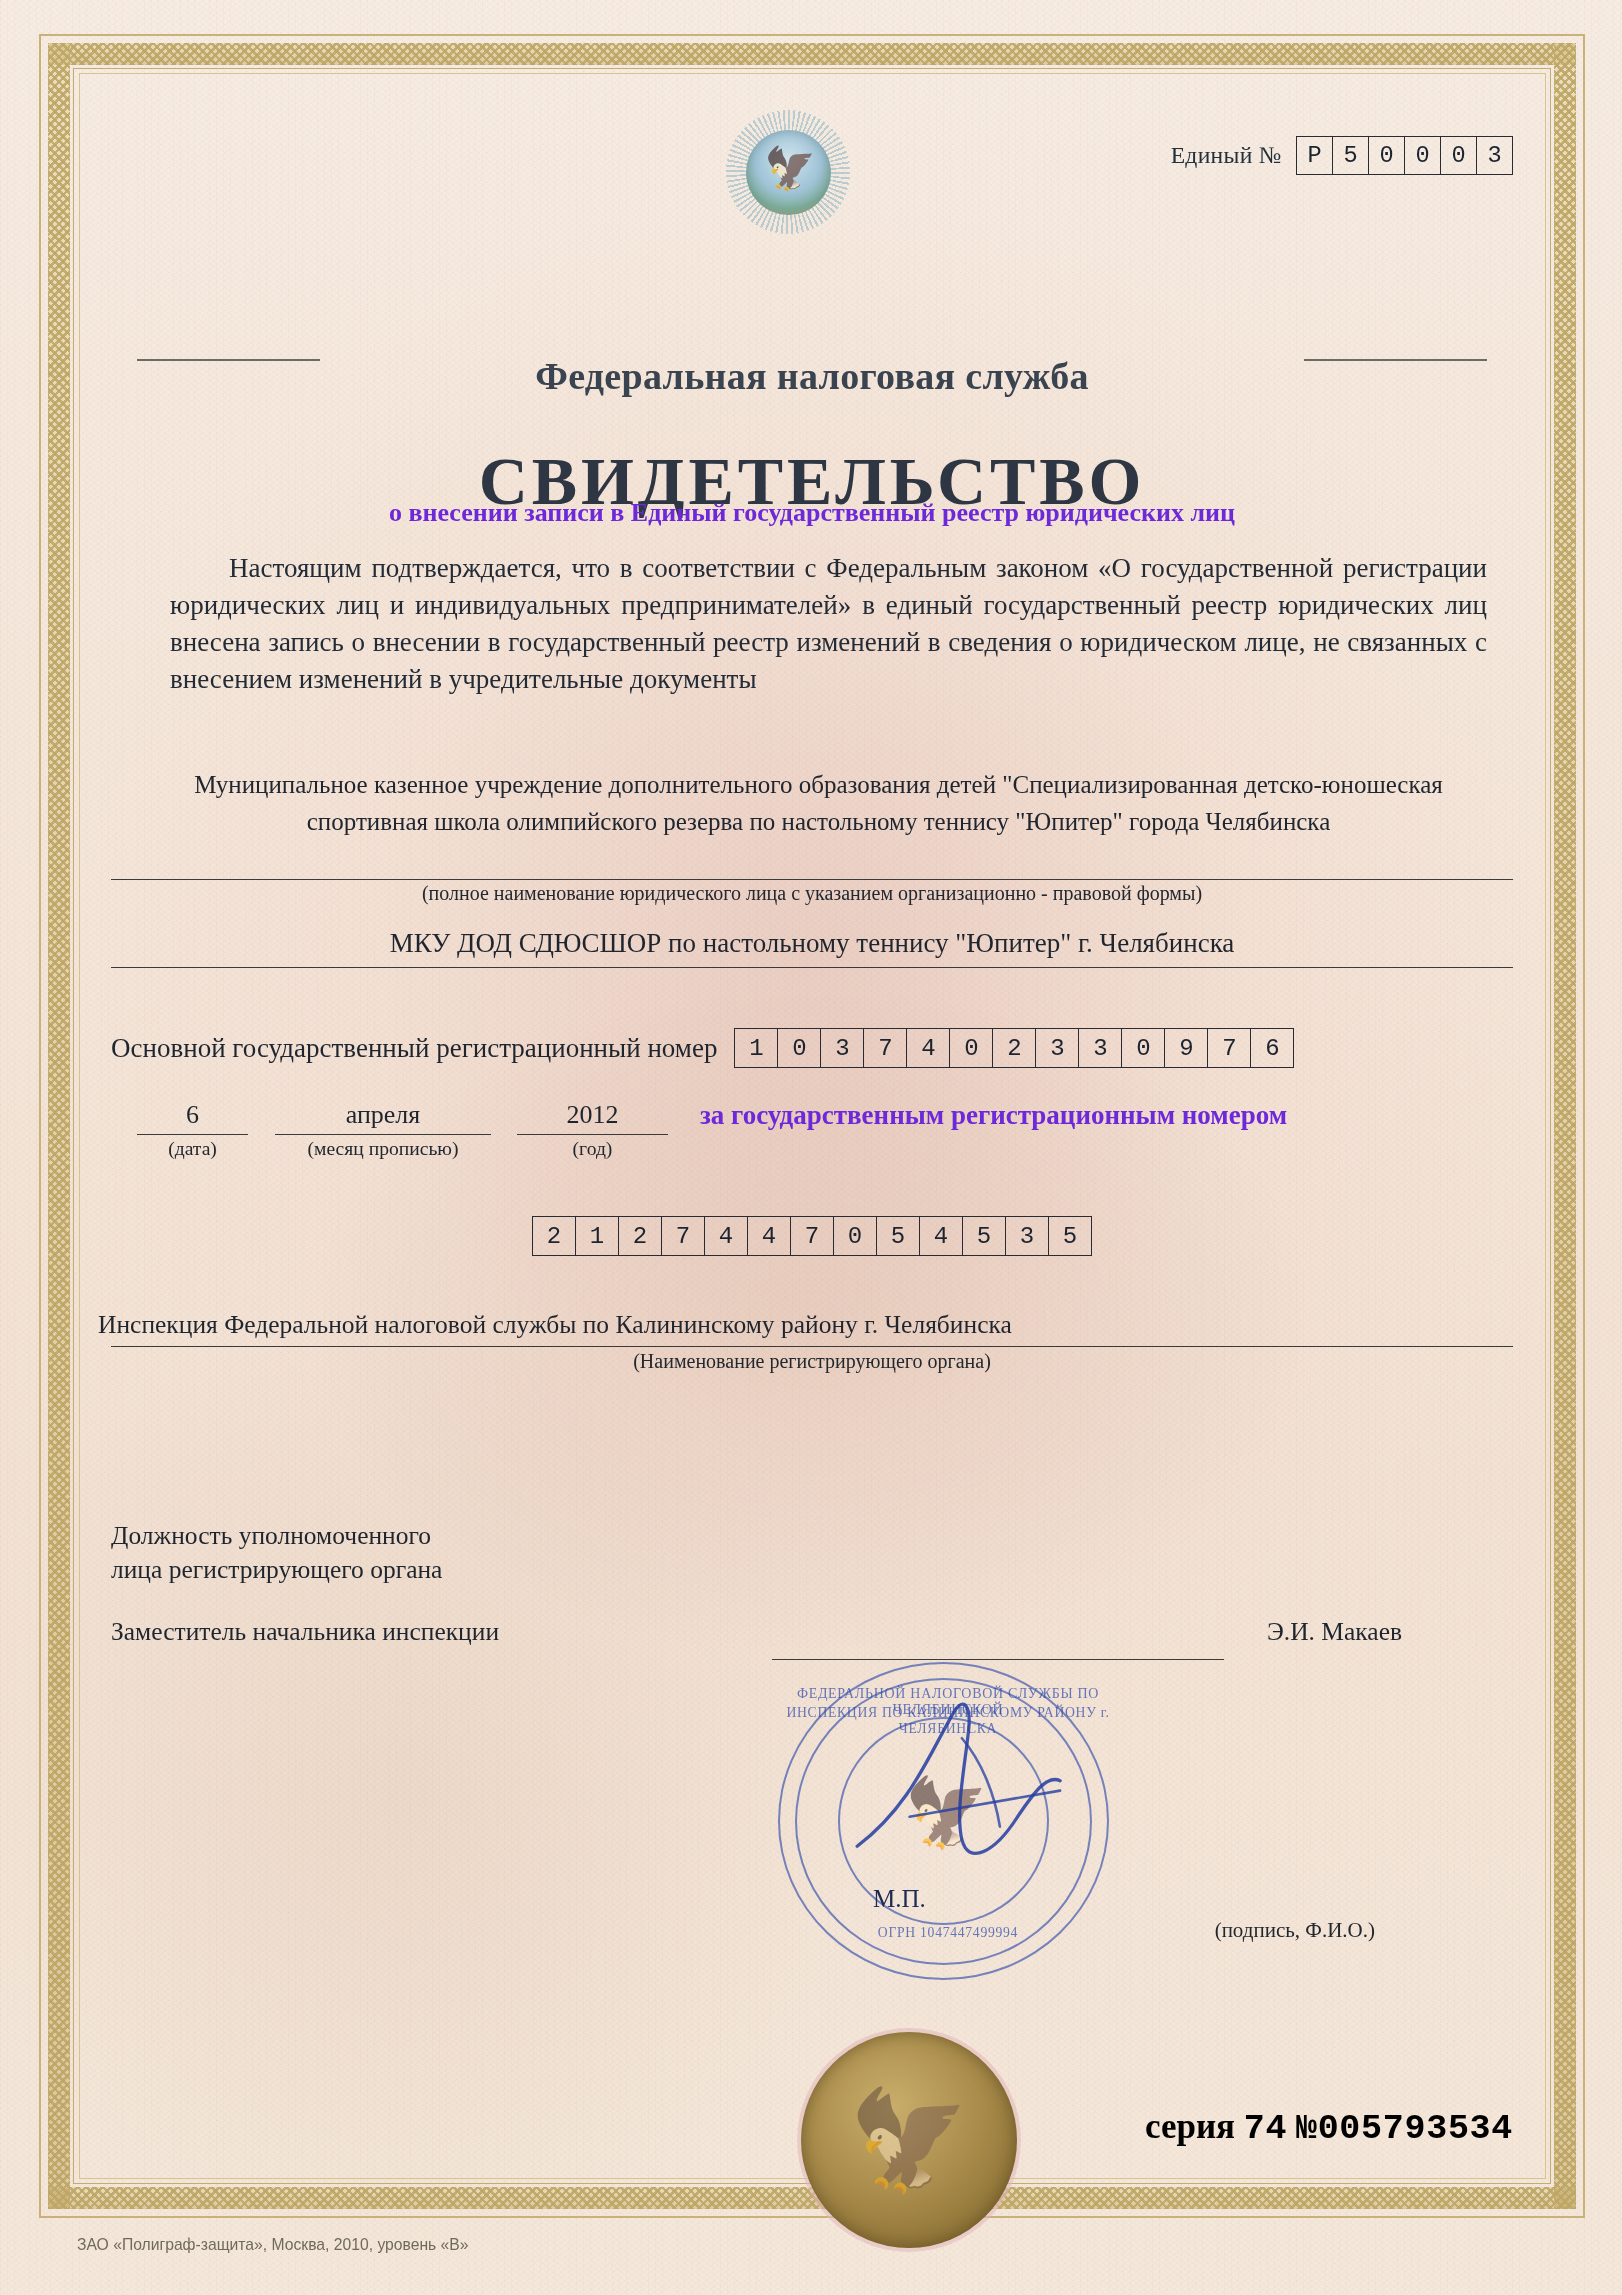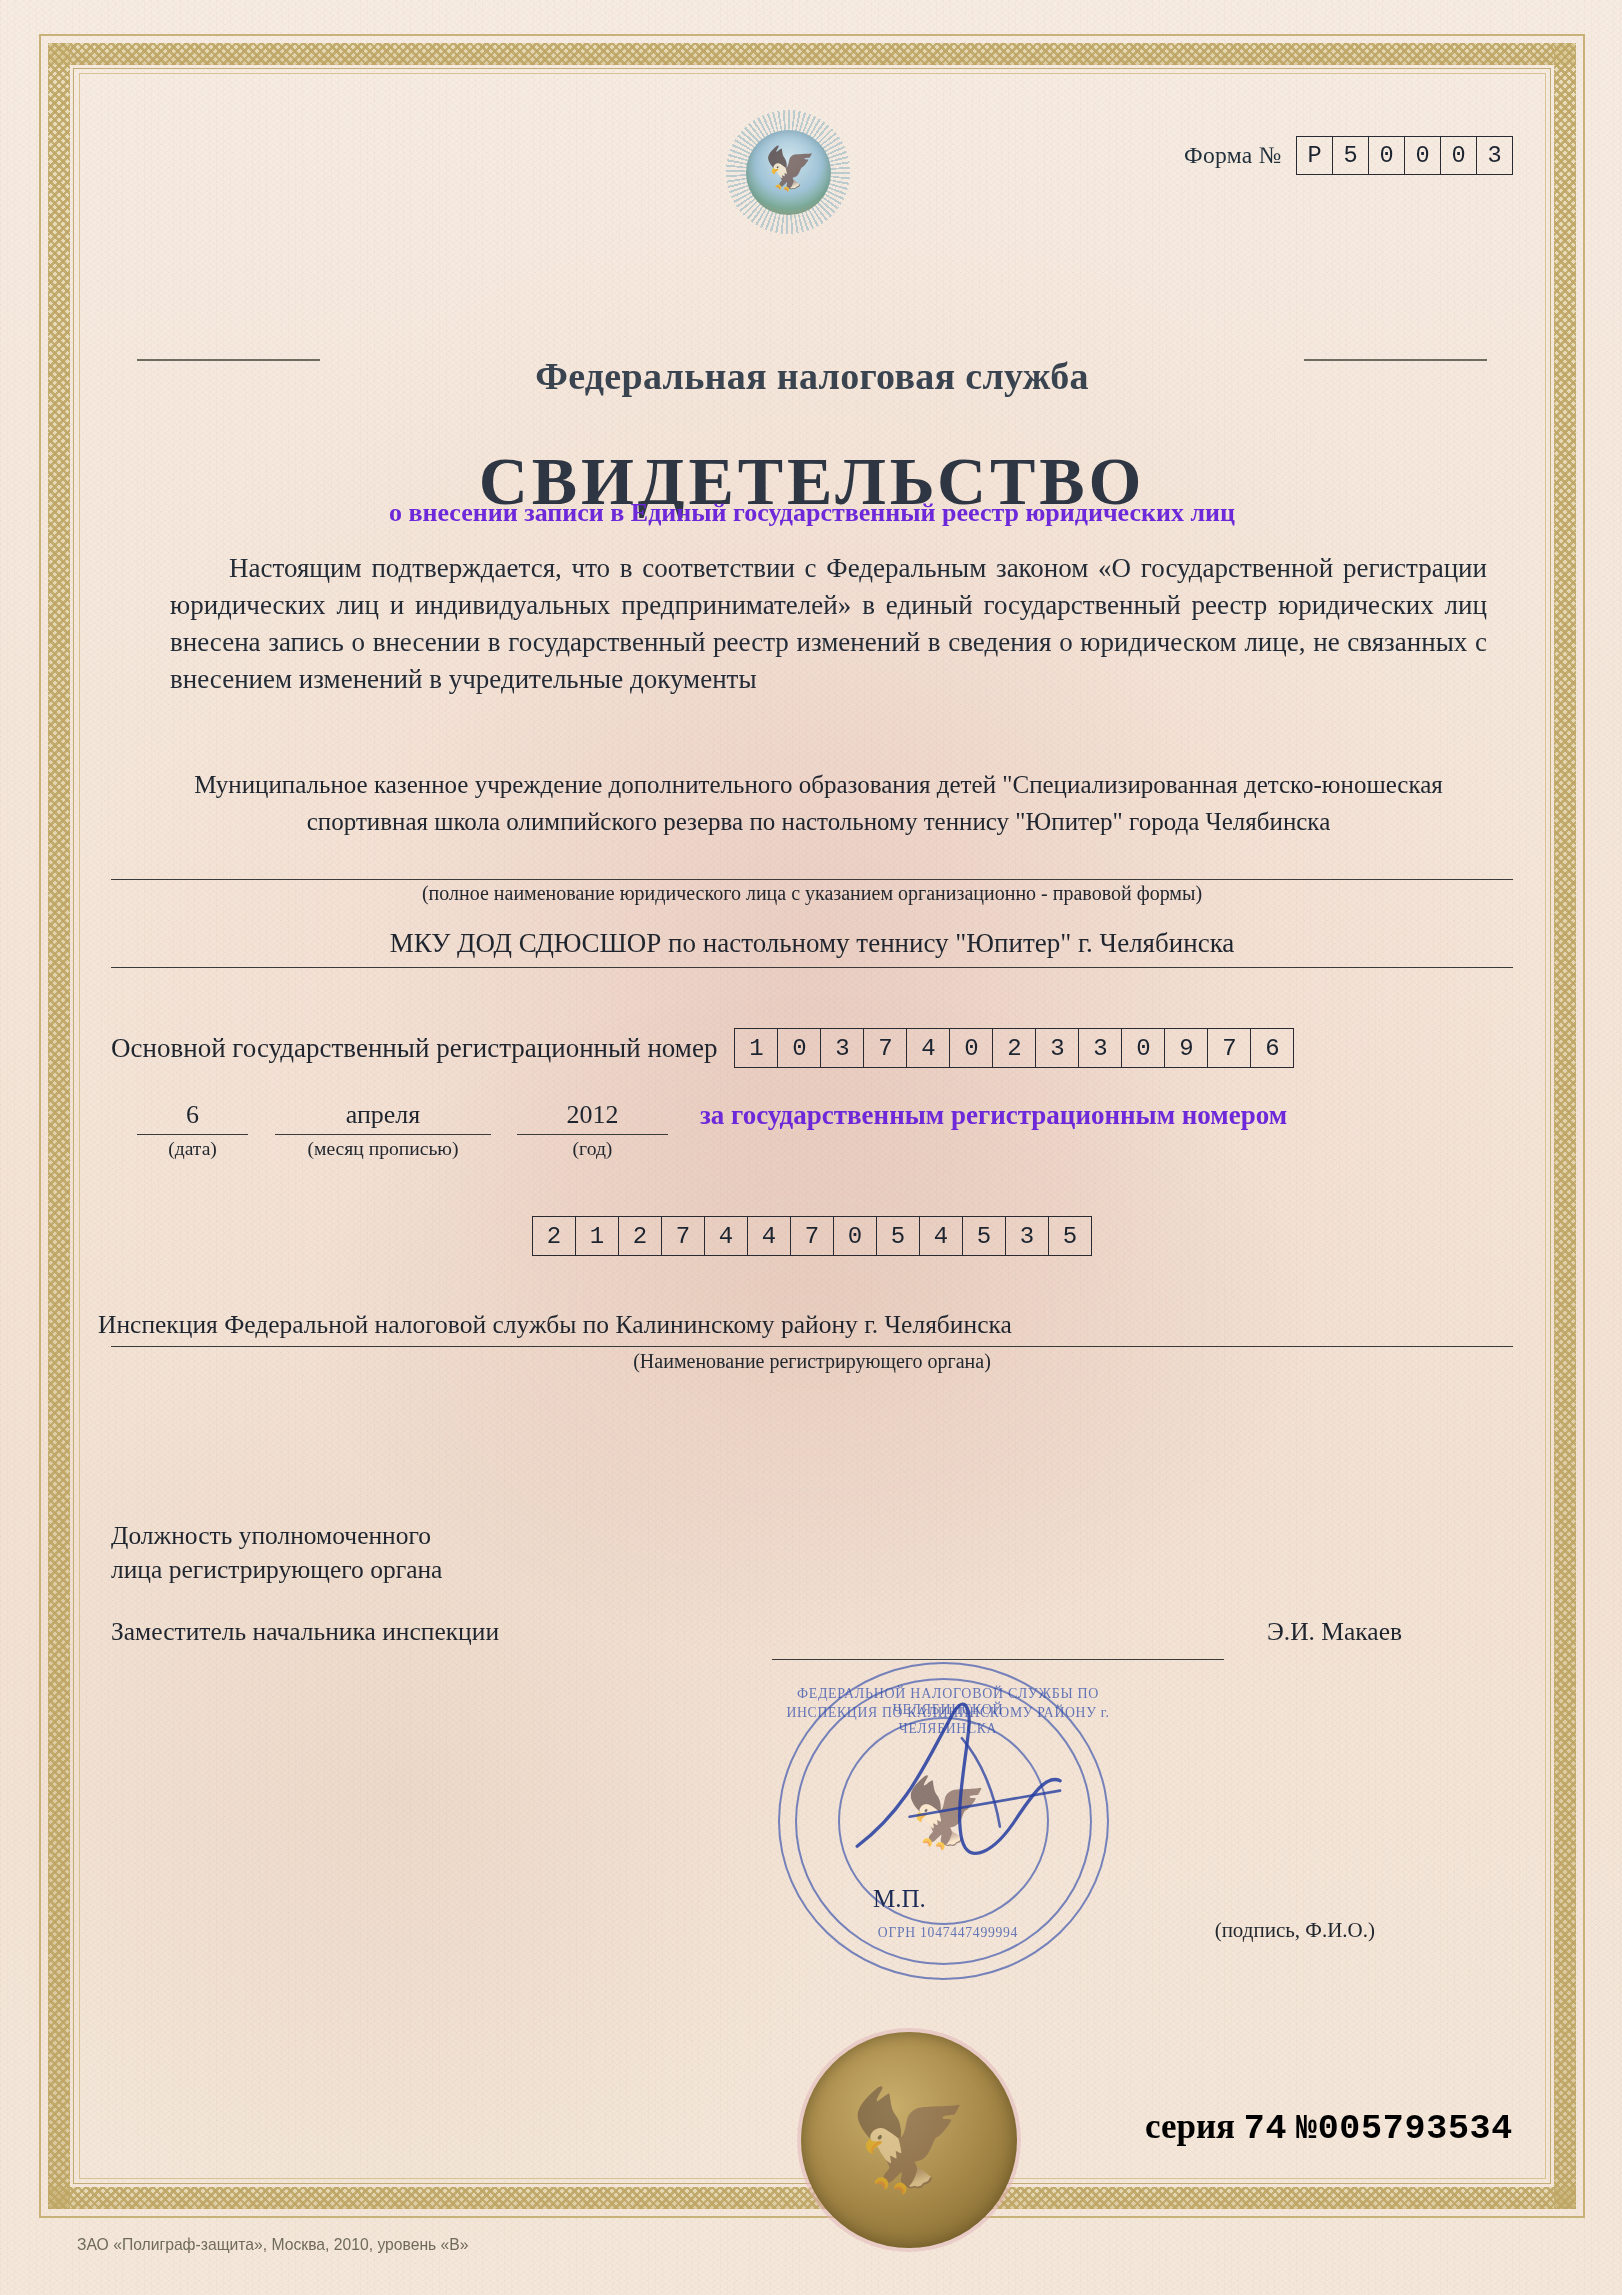--- a/index.html
+++ b/index.html
@@ -494,21 +494,21 @@
 
   <div class="content">
 
     <div class="emblem">
       <div class="ring"></div>
       <div class="disc"></div>
       <div class="eagle">🦅</div>
     </div>
 
     <div class="form-row">
-      <span class="form-label">Форма №</span>
+      <span class="form-label">Единый №</span>
       <span class="boxes">
         <span class="cell">Р</span>
         <span class="cell">5</span>
         <span class="cell">0</span>
         <span class="cell">0</span>
         <span class="cell">0</span>
         <span class="cell">3</span>
       </span>
     </div>
 

